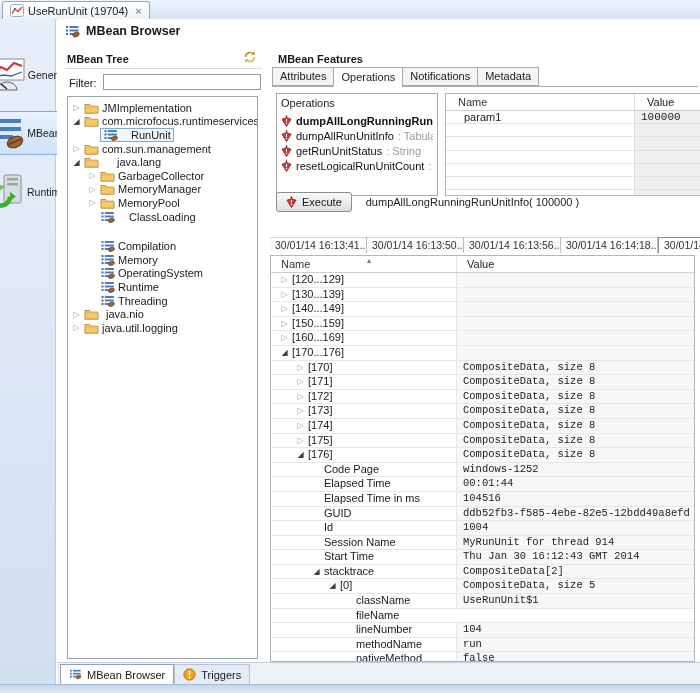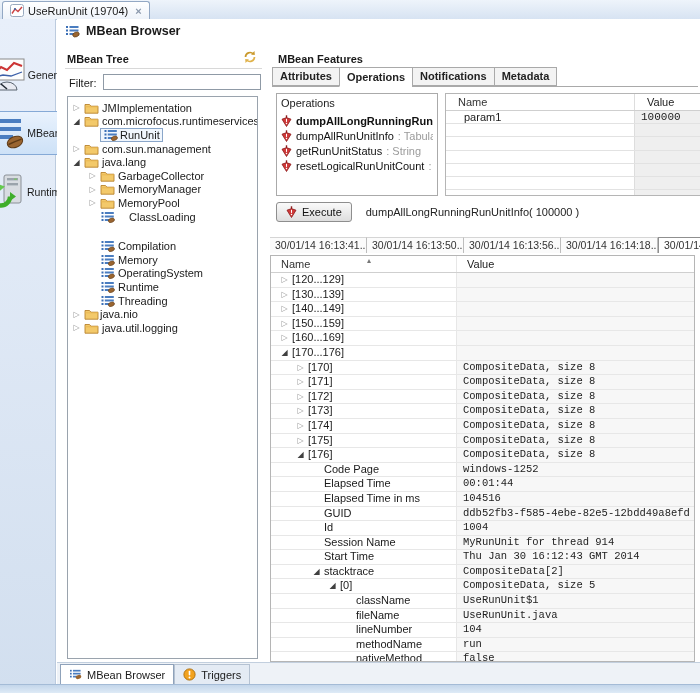--- a/index.html
+++ b/index.html
@@ -26,44 +26,44 @@
   .tree-panel-title{position:absolute;left:10px;top:34px;font-weight:bold;}
   .tree-panel-refresh{position:absolute;left:186px;top:31px;}
   .tree-panel-sep{position:absolute;left:8px;top:49px;width:197px;border-top:1px solid #d8d8d8;}
   .filter-label{position:absolute;left:12px;top:58px;}
   .filter-input{position:absolute;left:46px;top:55px;width:152px;height:14px;border:1px solid #8f9aa6;font-size:11px;padding:0 2px;}
   .tree-box{position:absolute;left:10px;top:77px;width:191px;height:563px;border:1px solid #9aa3ad;background:#fff;overflow:hidden;padding-top:4px;box-sizing:border-box;}
   .tree-row{display:flex;align-items:center;height:13.6px;gap:2px;white-space:nowrap;}
   .expander{display:inline-block;width:11px;text-align:center;font-size:8px;color:#9a9a9a;flex:0 0 11px;}
   .expander.exp{color:#404040;font-size:8px;}
   .tree-icon{display:inline-flex;width:15px;justify-content:center;flex:0 0 15px;}
-  .tree-sel{border:1px solid #8aa6c9;background:#f0f6fd;padding:0 2px;display:inline-flex;align-items:center;gap:2px;}
+  .tree-sel{border:1px solid #8aa6c9;background:#f0f6fd;padding:0 2px;display:inline-flex;align-items:center;gap:13px;}
 
   
   .features-title{position:absolute;left:221px;top:34px;font-weight:bold;}
-  .feat-tabs{position:absolute;left:215px;top:49px;width:426px;height:18px;display:flex;align-items:flex-end;border-bottom:1px solid #a9a9a9;font-weight:bold;}
+  .feat-tabs{position:absolute;left:215px;top:49px;width:426px;height:18px;display:flex;align-items:flex-end;border-bottom:1px solid #a9a9a9;}
   .feat-tab{height:17px;line-height:17px;padding:0 7px;border:1px solid #a9a9a9;border-right:none;background:#f3f3f3;color:#222;}
   .feat-tab:last-child{border-right:1px solid #a9a9a9;}
   .feat-tab.active{background:#fff;height:18px;line-height:18px;margin-bottom:-1px;border-bottom:1px solid #fff;}
 
   .ops-box{position:absolute;left:219px;top:74px;width:162px;height:103px;border:1px solid #aaa;background:#fff;overflow:hidden;box-sizing:border-box;padding:3px 4px;}
   .ops-label{margin-bottom:4px;color:#222;}
   .op-row{display:flex;align-items:center;gap:4px;height:15px;white-space:nowrap;overflow:hidden;}
   .op-name{color:#111;}
   .op-row.selected .op-name{font-weight:bold;}
   .op-type{color:#9b9b9b;}
 
   .params-table{position:absolute;left:388px;top:74px;width:320px;height:103px;border:1px solid #b5b5b5;background:#fff;box-sizing:border-box;overflow:hidden;}
   .pt-header{display:grid;grid-template-columns:188px 1fr;height:16px;line-height:16px;border-bottom:1px solid #cfcfcf;color:#333;}
   .pt-header > div{padding:0 12px;}
   .pt-row{display:grid;grid-template-columns:188px 1fr;height:12.2px;line-height:12.2px;border-bottom:1px solid #e2e2e2;}
   .pt-name{padding:0 0 0 18px;}
   .pt-value{background:#efefef;border-left:1px solid #ddd;padding:0 6px;font-family:"Liberation Mono",monospace;font-size:11px;color:#222;}
 
-  .exec-row{position:absolute;left:219px;top:183px;display:flex;align-items:center;gap:14px;}
+  .exec-row{position:absolute;left:219px;top:173px;display:flex;align-items:center;gap:14px;}
   .exec-btn{display:inline-flex;align-items:center;gap:5px;height:20px;padding:0 9px;border:1px solid #8e8e8e;border-radius:3px;background:linear-gradient(#fafafa,#dedede);font-size:11px;color:#111;}
   .exec-sig{color:#222;}
 
   .result-tabs{position:absolute;left:213px;top:218px;width:430px;height:17px;display:flex;}
   .result-tab{height:15px;line-height:15px;padding:0 5px;font-size:10.5px;color:#333;border-top:1px solid #d5d5d5;border-right:1px solid #bdbdbd;background:#fbfbfb;white-space:nowrap;overflow:hidden;flex:0 0 auto;width:86px;}
   .result-tab.active{background:#fff;border:1px solid #8f8f8f;border-bottom:none;width:40px;}
 
   .result-table{position:absolute;left:213px;top:236px;width:425px;height:407px;border:1px solid #b5b5b5;background:#fff;box-sizing:border-box;overflow:hidden;}
   .rt-header{display:grid;grid-template-columns:185px 1fr;height:16px;line-height:16px;border-bottom:1px solid #cfcfcf;color:#333;position:relative;}
   .rt-header > div{padding:0 10px;}
@@ -218,21 +218,21 @@
               <svg width="15" height="12" viewBox="0 0 15 12">
                 <path d="M1 2.5 h4.5 l1.5 1.7 H14 v7 H1z" fill="#f3c96a" stroke="#b9832f" stroke-width="0.9"></path>
                 <path d="M1 4.8 h13" stroke="#e8b650" stroke-width="0.9"></path>
               </svg>
             </span>
             <span>com.sun.management</span>
           </span>
         </div>
         <div class="tree-row" style="padding-left: 3px;">
           <span class="expander exp">◢</span>
-          <span style="display: inline-flex; align-items: flex-start; gap: 3px;">
+          <span style="display: inline-flex; align-items: flex-start; gap: 18px;">
             <span class="tree-icon icon">
               <svg width="15" height="12" viewBox="0 0 15 12">
                 <path d="M1 2.5 h4.5 l1.5 1.7 H14 v7 H1z" fill="#f3c96a" stroke="#b9832f" stroke-width="0.9"></path>
                 <path d="M1 4.8 h13" stroke="#e8b650" stroke-width="0.9"></path>
               </svg>
             </span>
             <span>java.lang</span>
           </span>
         </div>
         <div class="tree-row" style="padding-left: 19px;">
@@ -368,21 +368,21 @@
                 <rect x="0.5" y="8" width="2" height="2" fill="#3b6fb5"></rect>
                 <rect x="3.8" y="8" width="5" height="2" fill="#4a7dc0"></rect>
                 <ellipse cx="10.4" cy="9.3" rx="3.2" ry="2.1" fill="#9a6530" stroke="#5d3a16" stroke-width="0.5" transform="rotate(-22 10.4 9.3)"></ellipse>
               </svg>
             </span>
             <span>Threading</span>
           </span>
         </div>
         <div class="tree-row" style="padding-left: 3px;">
           <span class="expander">▷</span>
-          <span style="display: inline-flex; align-items: center; gap: 1px;">
+          <span style="display: inline-flex; align-items: center; gap: 7px;">
             <span class="tree-icon icon">
               <svg width="15" height="12" viewBox="0 0 15 12">
                 <path d="M1 2.5 h4.5 l1.5 1.7 H14 v7 H1z" fill="#f3c96a" stroke="#b9832f" stroke-width="0.9"></path>
                 <path d="M1 4.8 h13" stroke="#e8b650" stroke-width="0.9"></path>
               </svg>
             </span>
             <span>java.nio</span>
           </span>
         </div>
         <div class="tree-row" style="padding-left: 3px;">
@@ -686,21 +686,20 @@
               <span class="expander"></span>
               <span>className</span>
             </div>
             <div class="rt-value">UseRunUnit$1</div>
           </div>
           <div class="rt-row">
             <div class="rt-name" style="padding-left: 72px;">
               <span class="expander"></span>
               <span>fileName</span>
             </div>
-            <div class="rt-value">UseRunUnit.java</div>
           </div>
           <div class="rt-row">
             <div class="rt-name" style="padding-left: 72px;">
               <span class="expander"></span>
               <span>lineNumber</span>
             </div>
             <div class="rt-value">104</div>
           </div>
           <div class="rt-row">
             <div class="rt-name" style="padding-left: 72px;">

